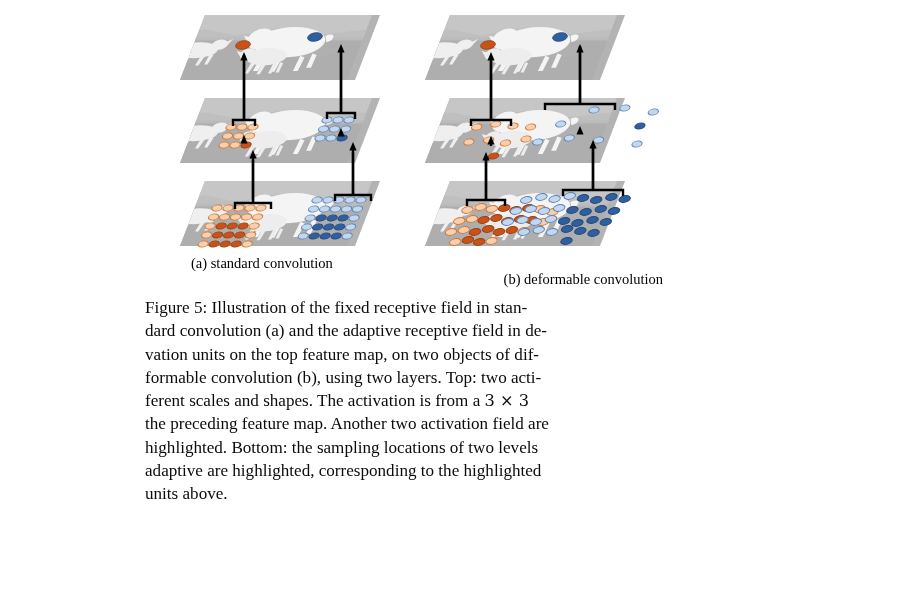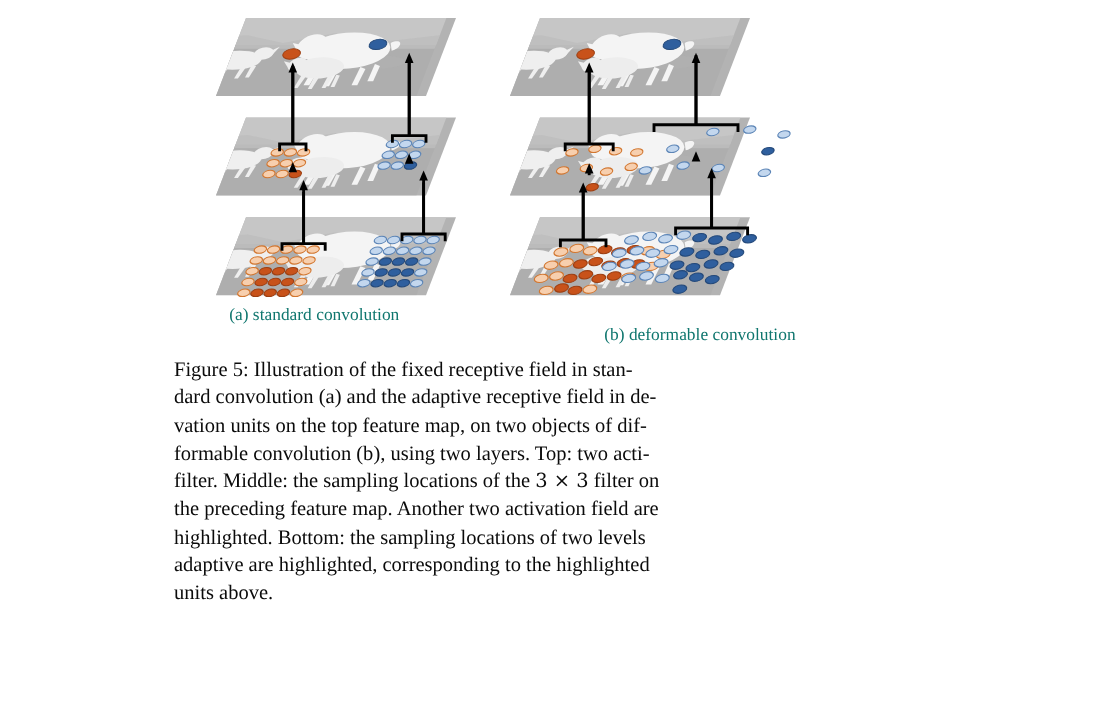--- a/index.html
+++ b/index.html
@@ -32,21 +32,21 @@
     position: absolute;
     left: 175px;
     top: 255px;
     width: 500px;
     display: flex;
     justify-content: space-between;
   }
   .subcaption {
     font-family: "Liberation Serif", serif;
     font-size: 14.5px;
-    color: #0f766e;
+    color: #000000;
     white-space: nowrap;
   }
   .subcaption.a { margin-left: 16px; }
   .subcaption.b { margin-right: 12px; margin-top: 16px; }
   #caption-block {
     position: absolute;
     left: 145px;
     top: 296px;
     width: 514px;
     font-family: "Liberation Serif", serif;
@@ -731,19 +731,19 @@
   <div class="subcaption-row">
     <span class="subcaption a">(a) standard convolution</span>
     <span class="subcaption b">(b) deformable convolution</span>
   </div>
 
   <div id="caption-block">
       <span class="cap-line">Figure 5: Illustration of the fixed receptive field in stan-</span>
       <span class="cap-line">dard convolution (a) and the adaptive receptive field in de-</span>
       <span class="cap-line">vation units on the top feature map, on two objects of dif-</span>
       <span class="cap-line">formable convolution (b), using two layers. Top: two acti-</span>
-      <span class="cap-line">filter. Middle: the sampling locations of the <span class="math">3 × 3</span> filter on</span>
+      <span class="cap-line">ferent scales and shapes.  The activation is from a <span class="math">3 × 3</span></span>
       <span class="cap-line">the preceding feature map. Another two activation field are</span>
       <span class="cap-line">highlighted.  Bottom: the sampling locations of two levels</span>
       <span class="cap-line">adaptive are highlighted, corresponding to the highlighted</span>
       <span class="cap-line">units above.</span>
     </div>
 </div>
 
 </body></html>

